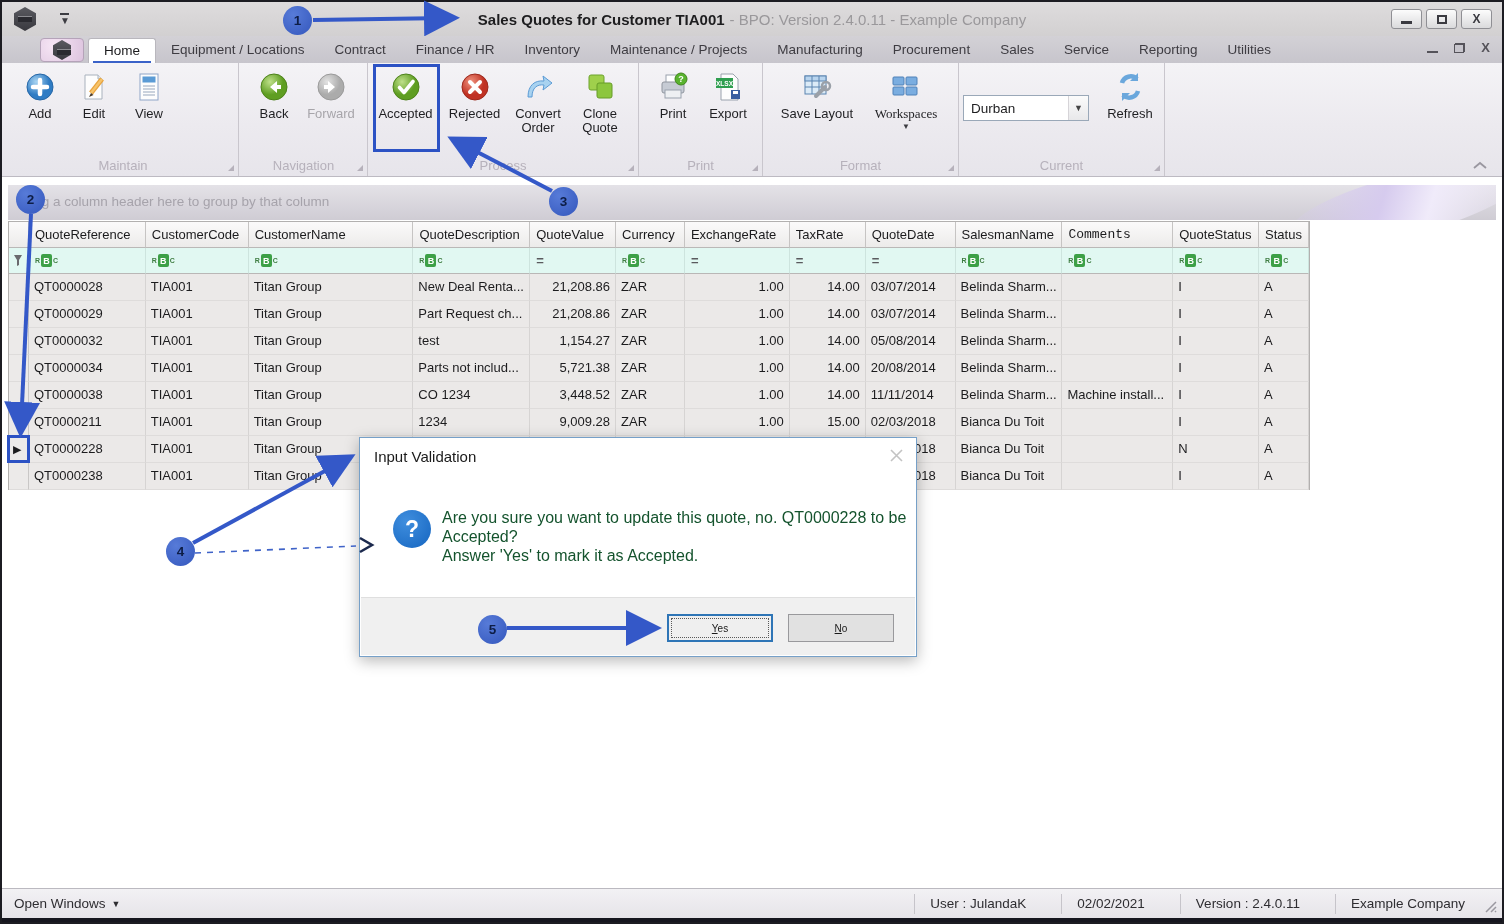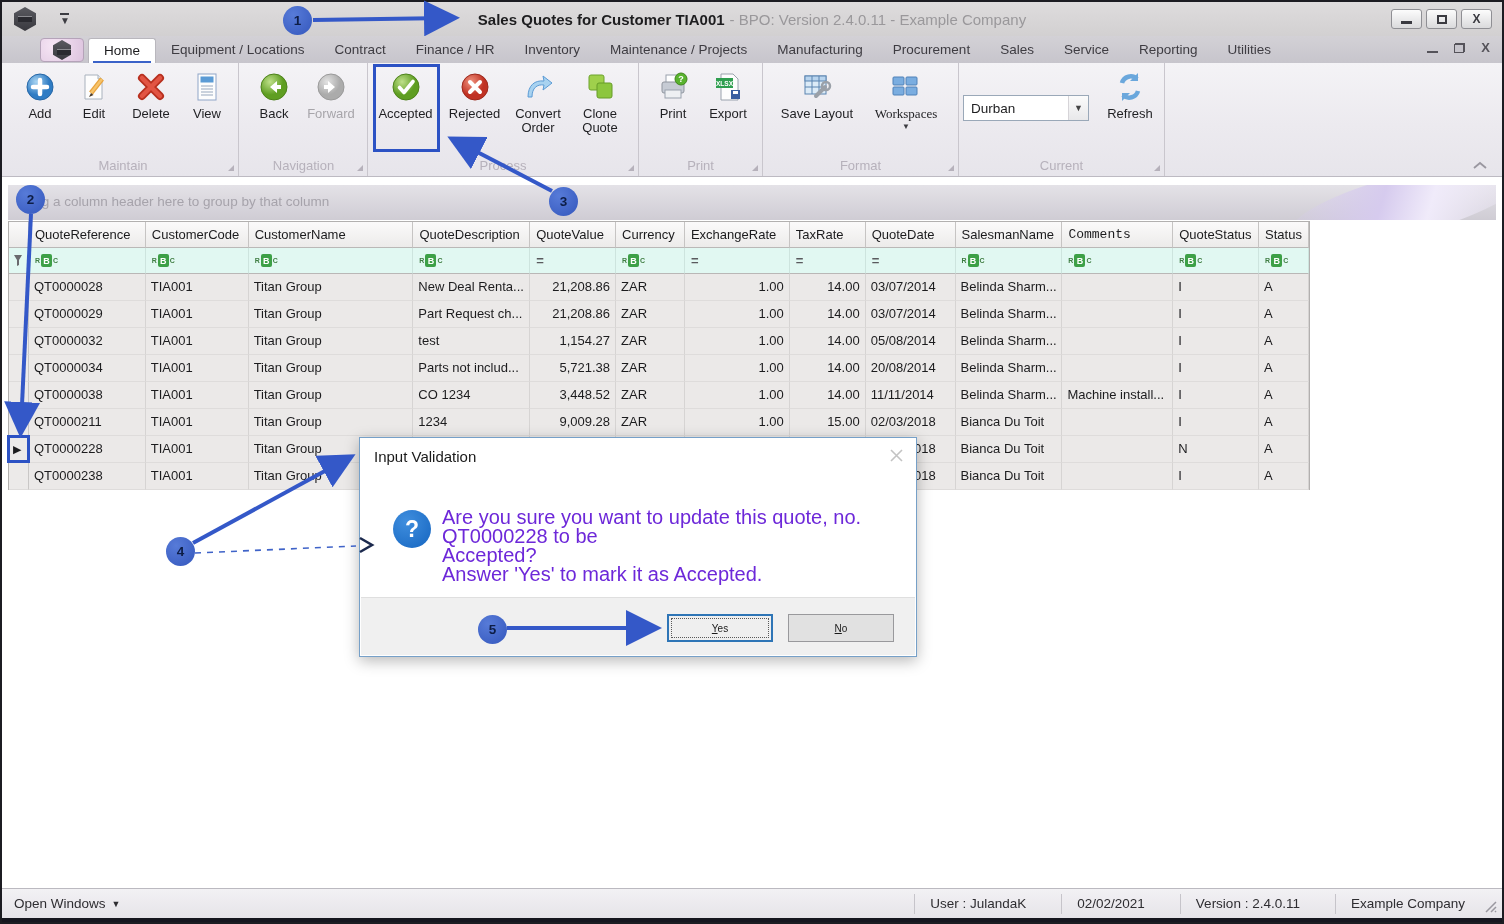--- a/index.html
+++ b/index.html
@@ -100,21 +100,21 @@
   .eq { font-size:13px; color:#5a5a5e; font-weight:bold; }
 
   
   .dialog { position:absolute; left:359px; top:437px; width:558px; height:220px; background:#fff;
             border:1px solid #76a0c8; box-shadow:0 4px 14px rgba(0,0,0,.28); z-index:60; }
   .dlg-title { position:absolute; left:14px; top:10px; font-size:15px; color:#1a1a1a; }
   .dlg-close { position:absolute; right:12px; top:10px; }
   .dlg-icon { position:absolute; left:33px; top:72px; width:38px; height:38px; border-radius:50%;
               background:radial-gradient(circle at 35% 30%, #3f8ede, #1565c0); color:#fff; font-weight:bold;
               font-size:23px; display:flex; align-items:center; justify-content:center; }
-  .dlg-msg { position:absolute; left:82px; top:70px; font-size:20px; color:#6d28d9; line-height:19px; }
+  .dlg-msg { position:absolute; left:82px; top:70px; font-size:16px; color:#14532d; line-height:19px; }
   .dlg-footer { position:absolute; left:1px; right:1px; bottom:1px; height:58px; background:#f0f0f0;
                 border-top:1px solid #dfdfdf; }
   .dlg-btn { position:absolute; top:16px; width:106px; height:28px; font-size:10px; color:#1a1a1a;
              display:flex; align-items:center; justify-content:center; background:#e6e6e6; }
   .dlg-yes { left:306px; border:2px solid #2e75b6; outline:1px dotted #5a5a5a; outline-offset:-5px; background:#efefef;}
   .dlg-no  { left:427px; border:1px solid #99999c; background:#e1e1e1; }
 
   
   .statusbar { position:absolute; left:2px; top:888px; right:2px; height:30px;
                background:linear-gradient(#f2f1f4,#e6e4e9); border-top:1px solid #bbb9c0;
@@ -204,29 +204,20 @@
         <div class="ric">
           <svg width="32" height="32">
               <path d="M7 4h13l4 4v20H7z" fill="#fdfdfd" stroke="#a9b2bd"></path>
               <path d="M20 4v4h4" fill="#e8ecf0" stroke="#a9b2bd"></path>
           <path d="M13 22L24 8" stroke="#e8a33d" stroke-width="5"></path>
               <path d="M13 22L24 8" stroke="#f6c36a" stroke-width="2.5"></path>
               <path d="M11 26l2-4 2.5 2z" fill="#4a3a28"></path>
             </svg>
         </div>
           <div class="rlabel">Edit</div>
-      </div>
-      <div class="rbtn" style="width:58px;">
-        <div class="ric">
-          <svg width="32" height="32">
-              <path d="M7 7L25 25M25 7L7 25" stroke="#b8301f" stroke-width="8" stroke-linecap="round"></path>
-              <path d="M7 7L25 25M25 7L7 25" stroke="#e25544" stroke-width="4.5" stroke-linecap="round"></path>
-            </svg>
-        </div>
-          <div class="rlabel">Delete</div>
       </div>
       <div class="rbtn" style="width:54px;">
         <div class="ric">
           <svg width="32" height="32">
               <rect x="7" y="3" width="18" height="26" fill="#fdfdfd" stroke="#8fa5c8"></rect>
               <rect x="9.5" y="5.5" width="13" height="6" fill="#5b9bd5"></rect>
           <path d="M10 15h12M10 18h12M10 21h12M10 24h12" stroke="#b9c4d2" stroke-width="1.6"></path>
             </svg>
         </div>
           <div class="rlabel">View</div>

